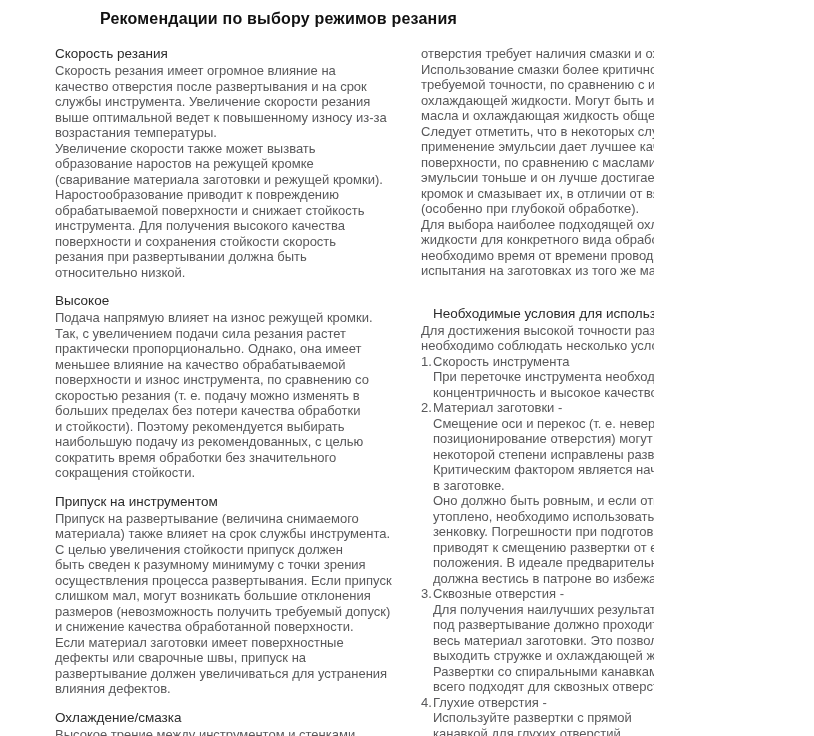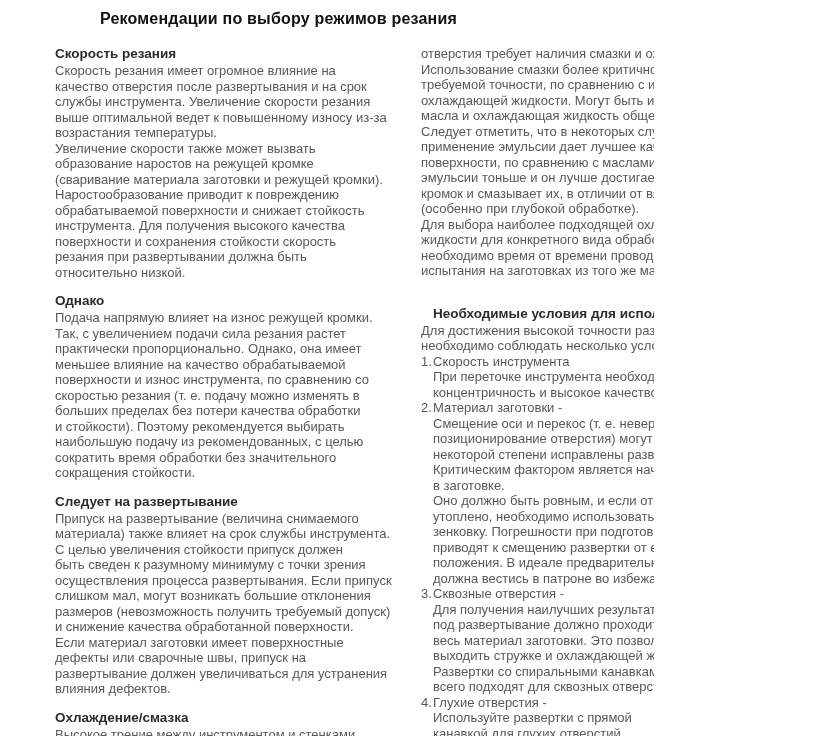--- a/index.html
+++ b/index.html
@@ -31,21 +31,21 @@
   .col-left {
     left: 55px;
     width: 372px;
   }
   .col-right {
     left: 421px;
     width: 392px;
   }
   .section-heading {
     font-size: 13.5px;
-    font-weight: bold;
+    font-weight: normal;
     color: #2b2b2b;
     margin: 13px 0 1px 0;
     line-height: 16px;
   }
   .section:first-child .section-heading {
     margin-top: 0;
   }
   .body-text {
     font-size: 13px;
     color: #58585a;
@@ -97,35 +97,35 @@
 образование наростов на режущей кромке
 (сваривание материала заготовки и режущей кромки).
 Наростообразование приводит к повреждению
 обрабатываемой поверхности и снижает стойкость
 инструмента. Для получения высокого качества
 поверхности и сохранения стойкости скорость
 резания при развертывании должна быть
 относительно низкой.</div>
     </div>
     <div class="section">
-      <div class="section-heading">Однако</div>
+      <div class="section-heading">Высокое</div>
       <div class="body-text">Подача напрямую влияет на износ режущей кромки.
 Так, с увеличением подачи сила резания растет
 практически пропорционально. Однако, она имеет
 меньшее влияние на качество обрабатываемой
 поверхности и износ инструмента, по сравнению со
 скоростью резания (т. е. подачу можно изменять в
 больших пределах без потери качества обработки
 и стойкости). Поэтому рекомендуется выбирать
 наибольшую подачу из рекомендованных, с целью
 сократить время обработки без значительного
 сокращения стойкости.</div>
     </div>
     <div class="section">
-      <div class="section-heading">Следует на развертывание</div>
+      <div class="section-heading">Припуск на инструментом</div>
       <div class="body-text">Припуск на развертывание (величина снимаемого
 материала) также влияет на срок службы инструмента.
 С целью увеличения стойкости припуск должен
 быть сведен к разумному минимуму с точки зрения
 осуществления процесса развертывания. Если припуск
 слишком мал, могут возникать большие отклонения
 размеров (невозможность получить требуемый допуск)
 и снижение качества обработанной поверхности.
 Если материал заготовки имеет поверхностные
 дефекты или сварочные швы, припуск на

